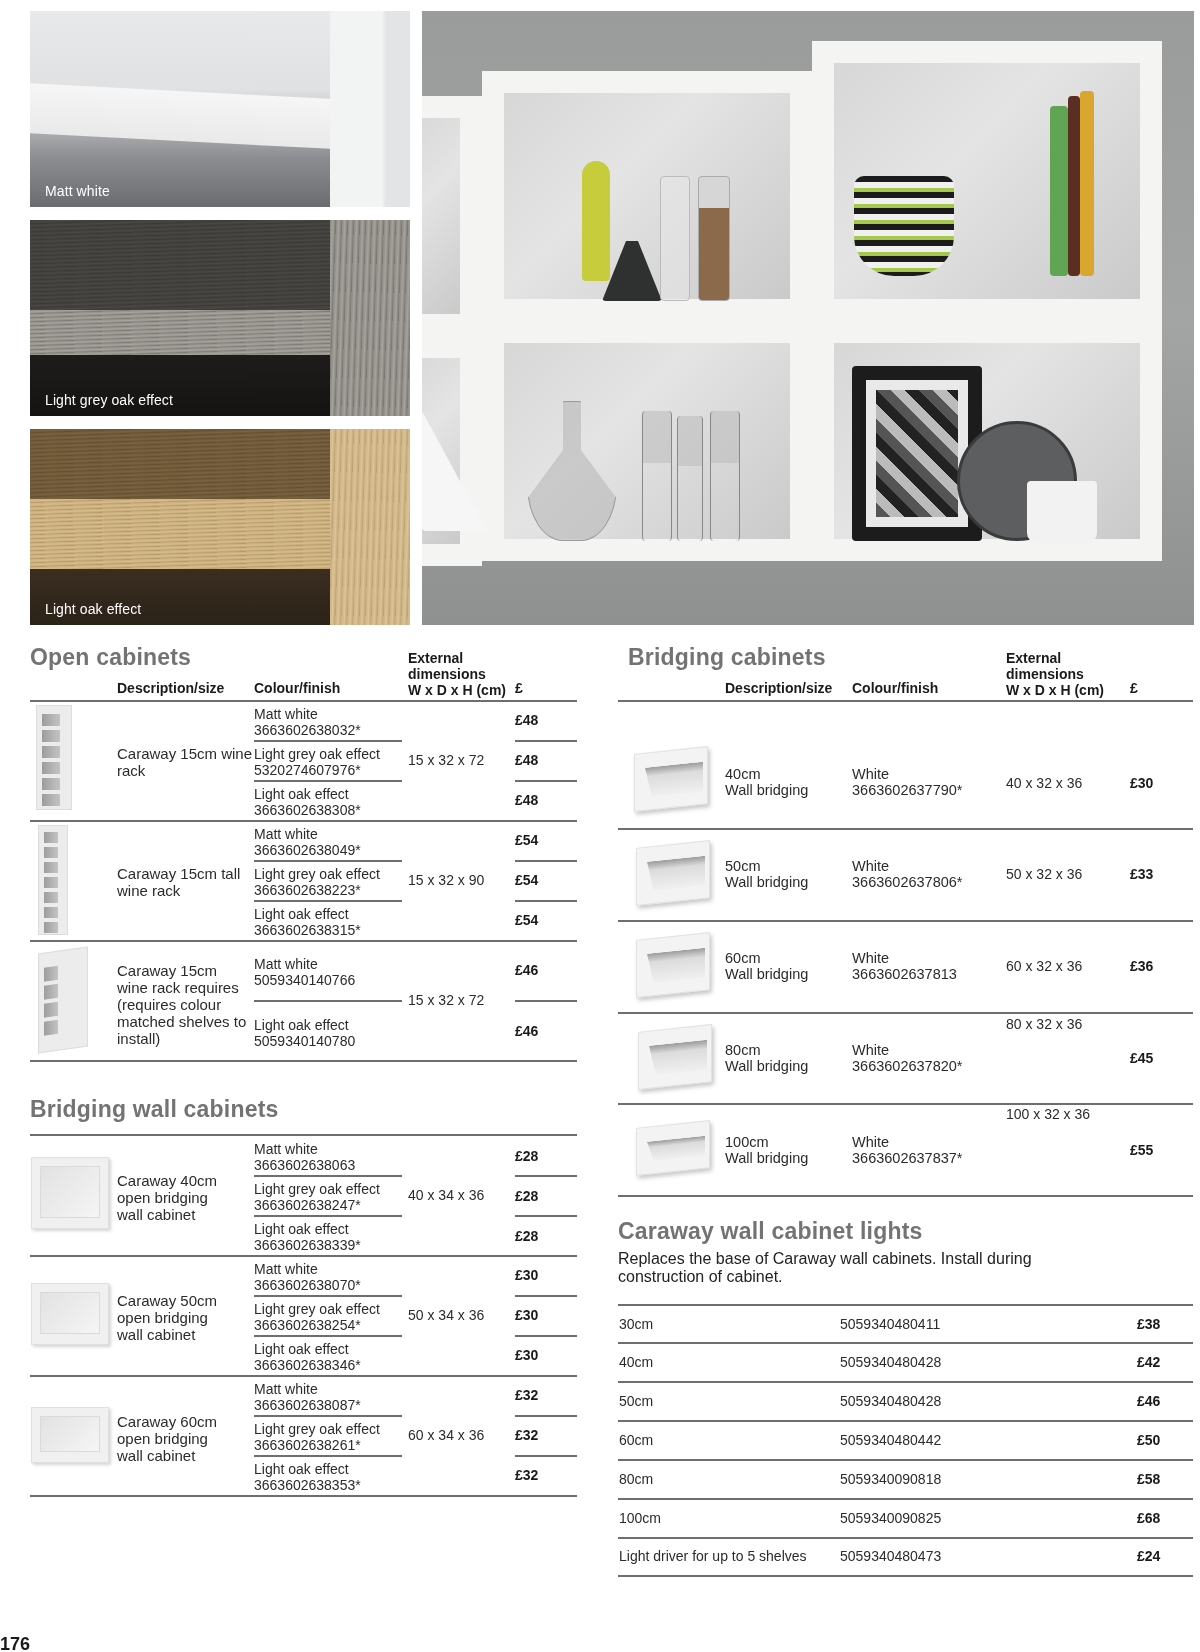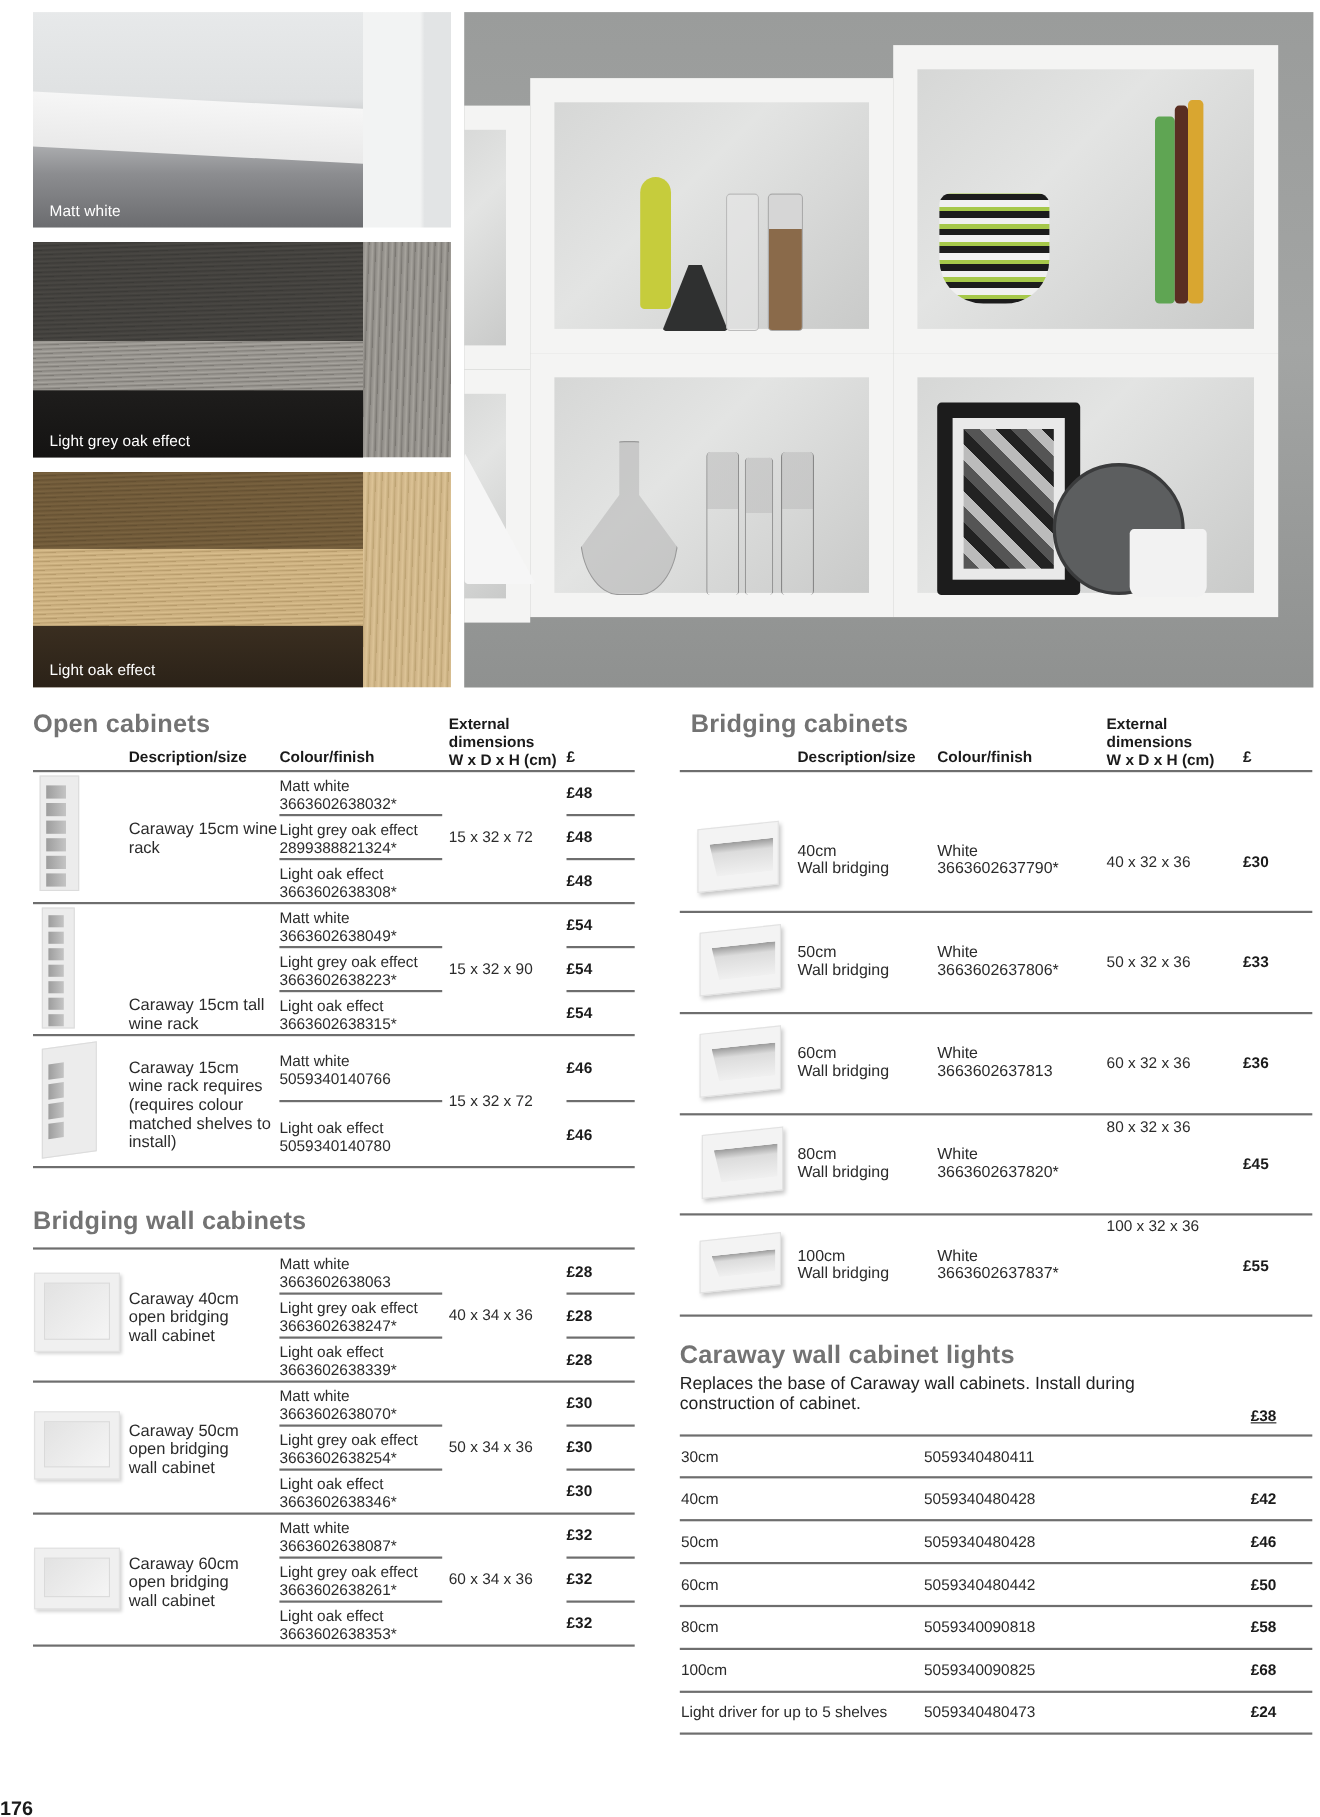--- a/index.html
+++ b/index.html
@@ -147,21 +147,21 @@
 </div>
 <div class="cell" style="left:254px;top:706px;">
     <div>Matt white</div>
     <div>3663602638032*</div>
   </div>
 <div class="price" style="left:515px;top:712px;">£48</div>
 <div class="thin" style="left:254px;top:740px;width:148px;"></div>
 <div class="thin" style="left:515px;top:740px;width:62px;"></div>
 <div class="cell" style="left:254px;top:746px;">
     <div>Light grey oak effect</div>
-    <div>2899388821324*</div>
+    <div>5320274607976*</div>
   </div>
 <div class="cell" style="left:408px;top:752px;">15 x 32 x 72</div>
 <div class="price" style="left:515px;top:752px;">£48</div>
 <div class="thin" style="left:254px;top:780px;width:148px;"></div>
 <div class="thin" style="left:515px;top:780px;width:62px;"></div>
 <div class="cell" style="left:254px;top:786px;">
     <div>Light oak effect</div>
     <div>3663602638308*</div>
   </div>
 <div class="price" style="left:515px;top:792px;">£48</div>
@@ -169,21 +169,21 @@
 
 <div class="thumb-rack" style="left:38px;top:825px;height:110px;width:30px;">
   <div class="slot" style="top:6px;height:11px;width:14px;"></div>
     <div class="slot" style="top:21px;height:11px;width:14px;"></div>
     <div class="slot" style="top:36px;height:11px;width:14px;"></div>
     <div class="slot" style="top:51px;height:11px;width:14px;"></div>
     <div class="slot" style="top:66px;height:11px;width:14px;"></div>
     <div class="slot" style="top:81px;height:11px;width:14px;"></div>
     <div class="slot" style="top:96px;height:11px;width:14px;"></div>
 </div>
-<div class="desc-text" style="left:117px;top:865px;margin-top:40px;">
+<div class="desc-text" style="left:117px;top:865px;">
   <div>Caraway 15cm tall</div>
   <div>wine rack</div>
 </div>
 <div class="cell" style="left:254px;top:826px;">
     <div>Matt white</div>
     <div>3663602638049*</div>
   </div>
 <div class="price" style="left:515px;top:832px;">£54</div>
 <div class="thin" style="left:254px;top:860px;width:148px;"></div>
 <div class="thin" style="left:515px;top:860px;width:62px;"></div>
@@ -411,21 +411,21 @@
 
 <div class="sec-title" style="left:618px;top:1218px;">Caraway wall cabinet lights</div>
 <div class="desc-text" style="left:618px;top:1250px;font-size:16px;line-height:18px;color:#222;">
   <div>Replaces the base of Caraway wall cabinets. Install during</div>
   <div>construction of cabinet.</div>
 </div>
 <div class="rule" style="left:618px;top:1304px;width:575px;"></div>
 
 <div class="cell" style="left:619px;top:1316px;">30cm</div>
 <div class="cell" style="left:840px;top:1316px;">5059340480411</div>
-<div class="price" style="left:1137px;top:1279px;text-decoration:underline;">£38</div>
+<div class="price" style="left:1137px;top:1316px;">£38</div>
 <div class="rule" style="left:618px;top:1342px;width:575px;"></div>
 
 <div class="cell" style="left:619px;top:1354px;">40cm</div>
 <div class="cell" style="left:840px;top:1354px;">5059340480428</div>
 <div class="price" style="left:1137px;top:1354px;">£42</div>
 <div class="rule" style="left:618px;top:1381px;width:575px;"></div>
 
 <div class="cell" style="left:619px;top:1393px;">50cm</div>
 <div class="cell" style="left:840px;top:1393px;">5059340480428</div>
 <div class="price" style="left:1137px;top:1393px;">£46</div>

